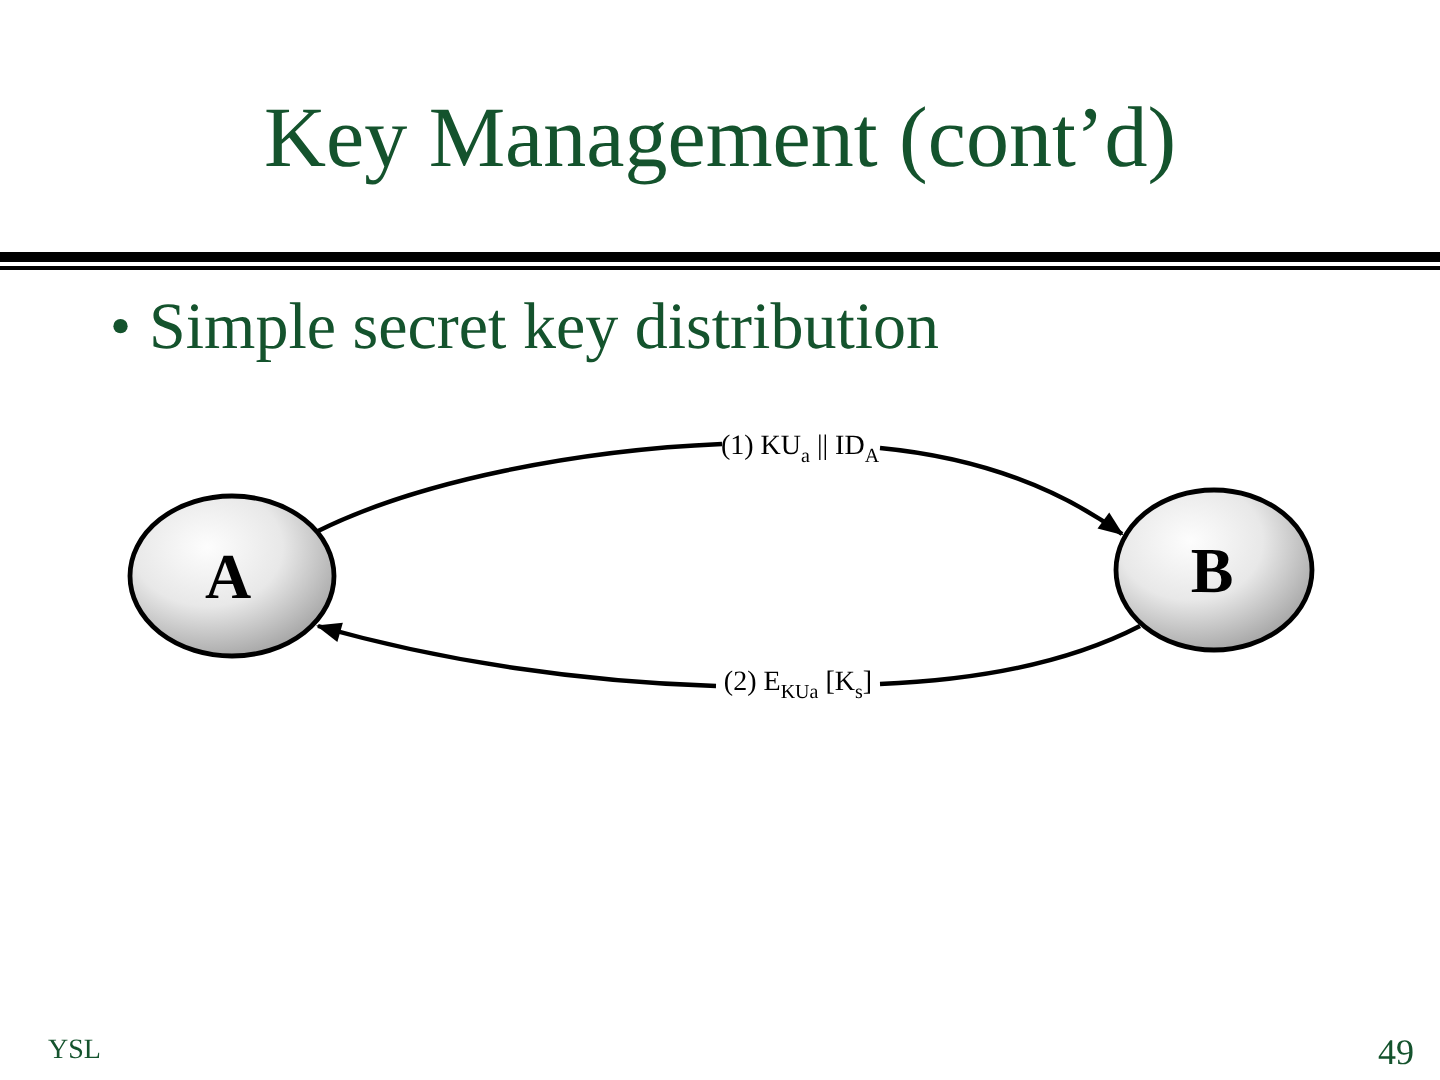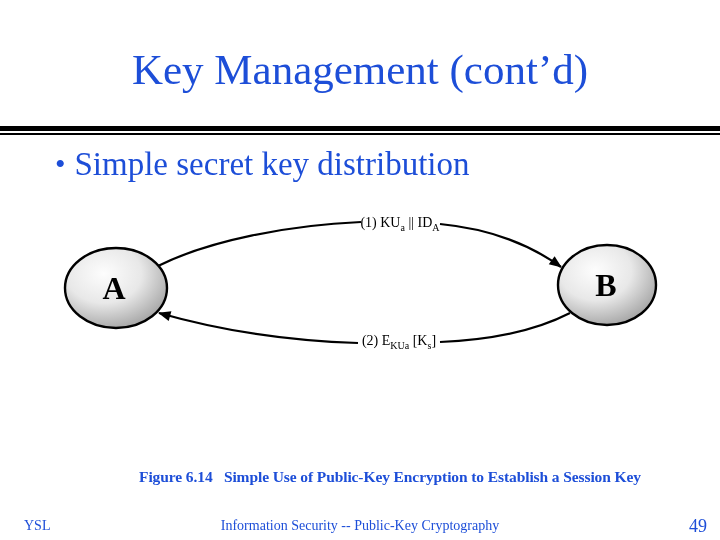--- a/index.html
+++ b/index.html
@@ -2,21 +2,21 @@
 <html><head>
 <meta charset="utf-8">
 <style>
   html,body{margin:0;padding:0;background:#888;}
   .slide{
     position:relative;
     width:720px;height:540px;
     background:#ffffff;
     overflow:hidden;
     font-family:"Liberation Serif","DejaVu Serif",serif;
-    color:#1d4ed8;
+    color:#14532d;
   }
   .title{
     position:absolute;left:0;right:0;top:48px;
     text-align:center;
     font-size:43px;line-height:1.0;
     white-space:nowrap;
   }
   .rule-thick{position:absolute;left:0;right:0;top:126px;height:5px;background:#000;}
   .rule-thin{position:absolute;left:0;right:0;top:133px;height:2px;background:#000;}
   .bullet-line{
@@ -80,19 +80,17 @@
 
     <text class="curve-label" x="400" y="32" text-anchor="middle">
       <tspan>(1) KU</tspan><tspan dy="4" font-size="10">a</tspan><tspan dy="-4"> || </tspan><tspan>ID</tspan><tspan dy="4" font-size="10">A</tspan>
     </text>
 
     <text class="curve-label" x="399" y="150" text-anchor="middle">
       <tspan>(2) E</tspan><tspan dy="4" font-size="10">KUa</tspan><tspan dy="-4"> [K</tspan><tspan dy="4" font-size="10">s</tspan><tspan dy="-4">]</tspan>
     </text>
   </svg>
 
-  <div class="fig-caption">Figure 6.14   Simple Use of Public-Key Encryption to Establish a Session Key</div>
 
   <div class="footer-left">YSL</div>
-  <div class="footer-center">Information Security -- Public-Key Cryptography</div>
   <div class="footer-right">49</div>
 
 </div>
 
 </body></html>

